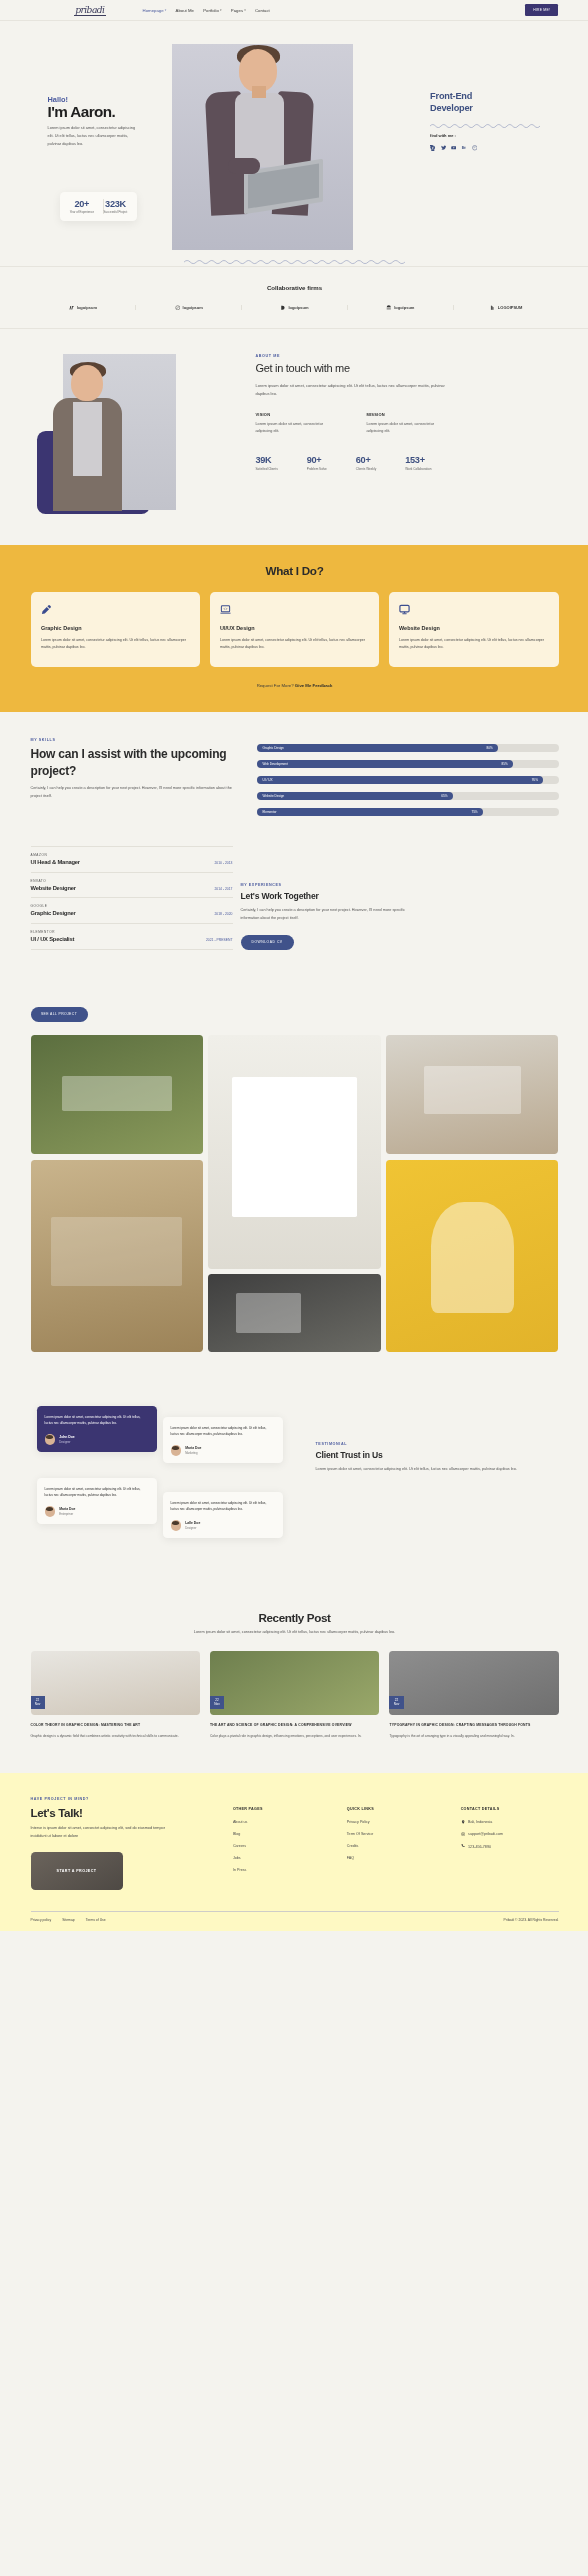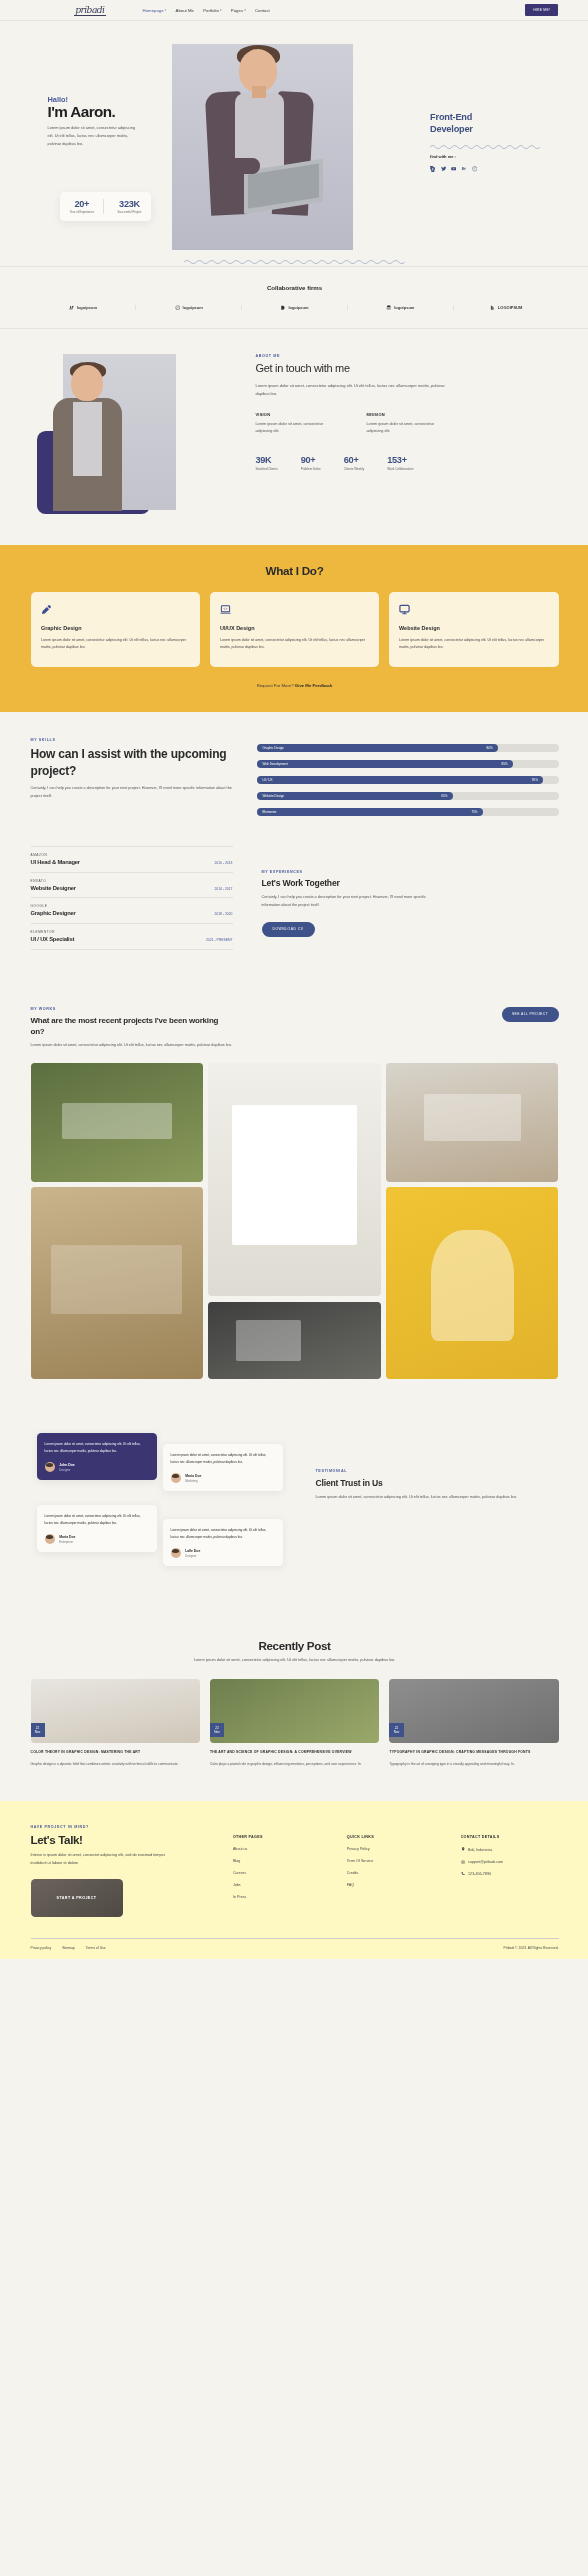--- a/index.html
+++ b/index.html
@@ -24,38 +24,38 @@
 
   
   .hero { position:relative; height:245px; overflow:hidden; }
   .hero-inner { width:528px; margin:0 auto; position:relative; height:100%; }
   .hallo { position:absolute; left:17px; top:74px; font-size:7.4px; color:#4a5a9e; font-weight:bold; }
   .iam { position:absolute; left:17px; top:82px; font-size:15.3px; font-weight:bold; letter-spacing:-0.6px; color:#1f1f1f; }
   .hero-desc { position:absolute; left:17px; top:103px; width:92px; font-size:3.9px; line-height:2.1; color:#555; }
   .stat-card { position:absolute; left:29.4px; top:171px; background:#fbfaf6; border-radius:4.3px; padding:6.7px 9.8px;
       box-shadow:0 2.5px 9.8px rgba(0,0,0,.07); display:flex; gap:8.6px; z-index:5; }
   .stat-card .s { text-align:center; }
-  .stat-card .s + .s { border-left:0.6px solid #e2e0d8; padding-left:14px; }
+  .stat-card .s + .s { border-left:0.6px solid #e2e0d8; padding-left:0; }
   .stat-card .num { font-size:9.2px; font-weight:bold; color:#3e5080; letter-spacing:-0.3px; }
   .stat-card .lbl { font-size:2.9px; color:#6b6b6b; margin-top:1.2px; }
 
   .blob { position:absolute; left:163px; top:31px; width:141px; height:141px; border-radius:50%; background:#3b3571; }
   .photo { position:absolute; left:141px; top:23px; width:181px; height:206px; z-index:3;
            background:linear-gradient(180deg,#cfcfd8 0%,#b9bac6 100%); }
   .photo .head { position:absolute; left:67px; top:4.9px; width:38px; height:43px; border-radius:50% 50% 45% 45%; background:#e3b695; }
   .photo .hair { position:absolute; left:65px; top:1.2px; width:43px; height:21px; border-radius:50% 50% 40% 40%; background:#5a4334; }
   .photo .neck { position:absolute; left:80px; top:42px; width:14.7px; height:12.3px; background:#d8a882; }
   .photo .shirt { position:absolute; left:63px; top:49px; width:49px; height:74px; background:#c9c7cc; border-radius:9.8px 9.8px 0 0; }
   .photo .jacket-l { position:absolute; left:36px; top:48px; width:36px; height:123px; background:#5e4f58; border-radius:13.5px 3.7px 0 0; transform:rotate(-3deg); }
   .photo .jacket-r { position:absolute; left:103px; top:48px; width:36px; height:123px; background:#5e4f58; border-radius:3.7px 13.5px 0 0; transform:rotate(3deg); }
   .photo .laptop { position:absolute; left:72px; top:121px; width:79px; height:43px; background:#b6b9bd; transform:skewY(-9deg); border-radius:1.8px; }
   .photo .laptop::after { content:""; position:absolute; left:3.7px; top:3.7px; right:3.7px; bottom:4.9px; background:#9ea3a8; }
   .photo .arm { position:absolute; left:56px; top:114px; width:32px; height:16px; background:#5e4f58; border-radius:7.4px; }
 
-  .role { position:absolute; right:18.4px; top:90px; width:110px; }
+  .role { position:absolute; right:18.4px; top:69px; width:110px; }
   .role h2 { font-size:9.2px; line-height:1.35; color:#3e5080; font-weight:bold; letter-spacing:-0.2px; }
   .squiggle { height:5.5px; margin:4.3px 0 8px; color:#8e97bb; }
   .findme { font-size:4px; font-weight:bold; color:#2b2b2b; margin-bottom:4.3px; }
   .socials { display:flex; gap:4.9px; }
   .socials span { width:5.5px; height:5.5px; color:#3e5080; display:block; }
   .socials svg { width:100%; height:100%; fill:currentColor; }
 
   .hero-wave { position:absolute; left:0; right:0; bottom:3.7px; height:6.1px; color:#8e97bb; }
   .hr { border-top:0.6px solid #e6e4dd; }
 
@@ -79,21 +79,21 @@
   .about-photo .hair { position:absolute; left:39px; top:8px; width:36px; height:17px; border-radius:50% 50% 40% 40%; background:#5a4334; }
   .about-photo .body { position:absolute; left:22px; top:44px; width:69px; height:113px; background:#7c6f66; border-radius:16px 16px 0 0; }
   .about-photo .shirt { position:absolute; left:42px; top:48px; width:29.4px; height:74px; background:#cfcdd0; }
   .about-content { flex:1; }
   .eyebrow { font-size:3.7px; font-weight:bold; letter-spacing:0.6px; color:#4a5a9e; margin-bottom:4.3px; }
   .about-content h2 { font-size:11px; font-weight:normal; letter-spacing:-0.3px; margin-bottom:7.4px; }
   .about-p { font-size:4px; line-height:2.1; color:#555; width:202px; }
   .vm { display:flex; gap:28px; margin-top:13.5px; }
   .vm h4 { font-size:4px; font-weight:bold; margin-bottom:3.7px; letter-spacing:0.2px; }
   .vm p { font-size:3.8px; line-height:2; color:#555; width:83px; }
-  .astats { display:flex; gap:23px; margin-top:19.6px; }
+  .astats { display:flex; gap:29px; margin-top:19.6px; }
   .astats .n { font-size:9.2px; font-weight:bold; color:#3e5080; letter-spacing:-0.3px; }
   .astats .l { font-size:3.1px; color:#666; margin-top:1.8px; }
 
   
   .whatido { background:#eeb83f; padding:19.6px 0 24.5px; }
   .whatido h2 { text-align:center; font-size:11.7px; font-weight:bold; letter-spacing:-0.3px; margin-bottom:14.7px; }
   .cards { display:flex; gap:9.2px; }
   .card { flex:1; background:#fcf3dd; border-radius:4.9px; padding:12.3px 10.4px 14.7px; }
   .card .cicon { width:11px; height:11px; color:#3b4d8f; margin-bottom:9.8px; }
   .card .cicon svg { width:100%; height:100%; fill:currentColor; }
@@ -108,21 +108,21 @@
   .skills-left h2 { font-size:12px; font-weight:bold; letter-spacing:-0.2px; line-height:1.35; margin-bottom:6.7px; }
   .skills-left p { font-size:3.8px; line-height:2.1; color:#555; }
   .bars { flex:1; padding-top:6.1px; }
   .bar { position:relative; height:8px; background:#dedcd6; border-radius:4.3px; margin-bottom:8px; }
   .bar .fill { position:absolute; left:0; top:0; bottom:0; background:#40528a; border-radius:4.3px;
                display:flex; align-items:center; justify-content:space-between; padding:0 5.5px; }
   .bar .bname { font-size:3.1px; color:#fff; white-space:nowrap; }
   .bar .bpct { font-size:3.1px; color:#fff; }
 
   
-  .exp { padding:3.7px 0 31px; display:flex; gap:29px; align-items:center; }
+  .exp { padding:3.7px 0 31px; display:flex; gap:8px; align-items:flex-end; }
   .exp-list { width:202px; }
   .exp-item { display:flex; align-items:flex-end; justify-content:space-between; padding:6.1px 0 6.7px; border-bottom:0.6px solid #e2e0d8; }
   .exp-item:first-child { border-top:0.6px solid #e2e0d8; }
   .exp-item .co { font-size:3.1px; letter-spacing:0.6px; color:#555; margin-bottom:1.8px; }
   .exp-item .ti { font-size:5.8px; font-weight:bold; letter-spacing:-0.2px; }
   .exp-item .yr { font-size:3.4px; color:#4a5a9e; }
   .exp-right { flex:1; padding-top:11px; }
   .exp-right h2 { font-size:8.6px; font-weight:bold; letter-spacing:-0.2px; margin-bottom:6.1px; }
   .exp-right p { font-size:3.8px; line-height:2.1; color:#555; width:184px; margin-bottom:11px; }
   .btn-cv { display:inline-block; background:#40528a; color:#fff; font-size:3.4px; letter-spacing:0.5px;
@@ -493,25 +493,20 @@
   <div class="exp-right">
     <div class="eyebrow">MY EXPERIENCES</div>
     <h2>Let's Work Together</h2>
     <p>Certainly, I can help you create a description for your next project. However, I'll need more specific information about the project itself.</p>
     <a class="btn-cv">DOWNLOAD CV</a>
   </div>
 </div>
 
 <div class="wrap works">
   <div class="works-head">
-    <div>
-      <div class="eyebrow">MY WORKS</div>
-      <h2>What are the most recent projects I've been working on?</h2>
-      <p>Lorem ipsum dolor sit amet, consectetur adipiscing elit. Ut elit tellus, luctus nec ullamcorper mattis, pulvinar dapibus leo.</p>
-    </div>
     <a class="btn-all">SEE ALL PROJECT</a>
   </div>
   <div class="grid">
     <div class="tile t1">
         <div class="obj" style="left:18%;top:34%;width:64%;height:30%;"></div>
       </div>
     <div class="tile t2">
         <div class="obj" style="left:14%;top:18%;width:72%;height:60%;background:#fff;"></div>
       </div>
     <div class="tile t3">

